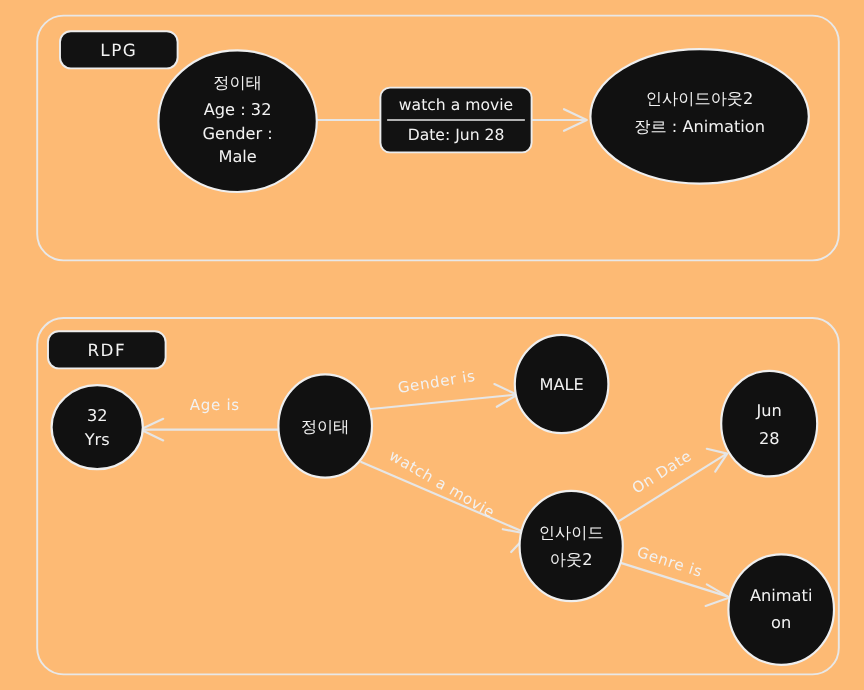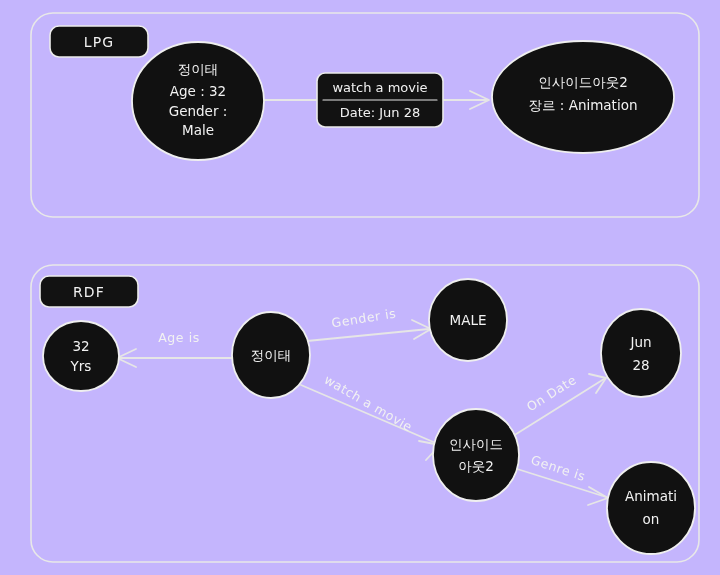--- a/index.html
+++ b/index.html
@@ -11,21 +11,21 @@
   body {
     width: 720px;
     height: 575px;
     overflow: hidden;
     font-family: "DejaVu Sans", sans-serif;
   }
   #stage {
     position: relative;
     width: 720px;
     height: 575px;
-    background: #c4b5fd;
+    background: #fdba74;
   }
   svg#canvas {
     position: absolute;
     left: 0;
     top: 0;
     width: 720px;
     height: 575px;
     display: block;
   }
   .panel-rect {

